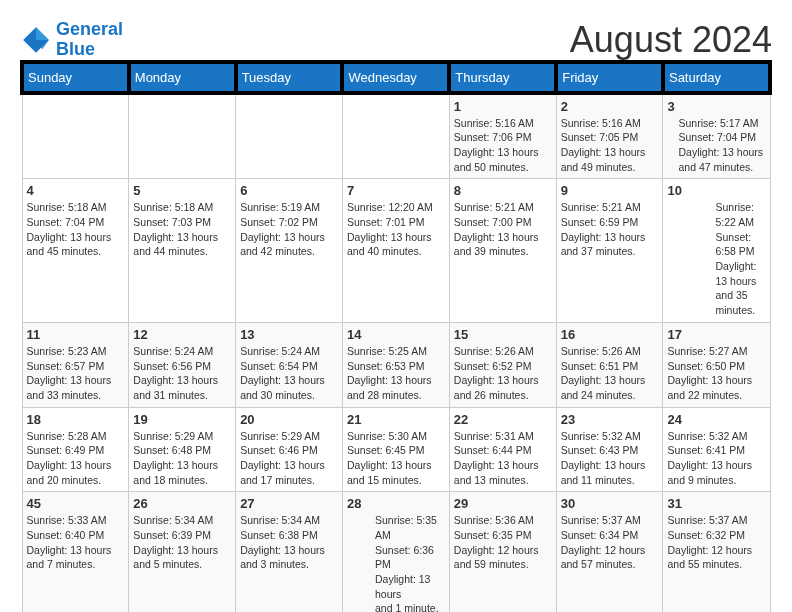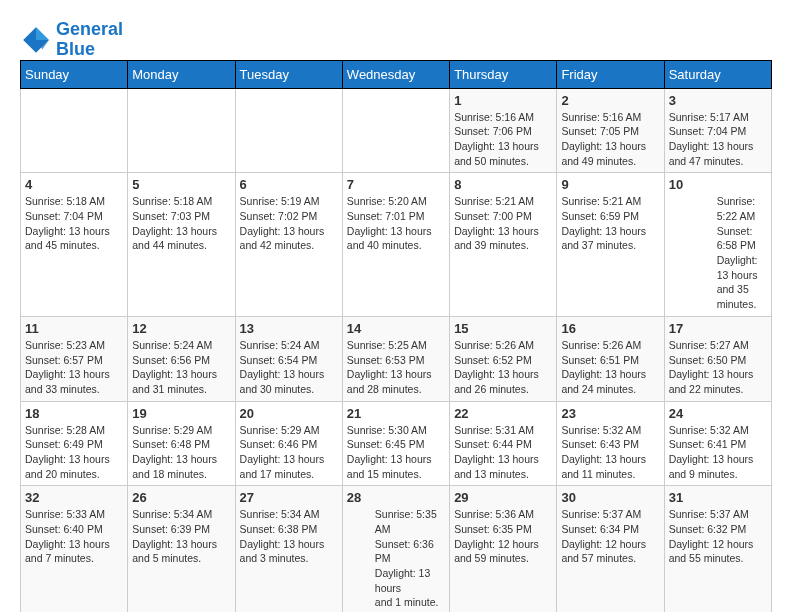--- a/index.html
+++ b/index.html
@@ -51,21 +51,21 @@
       border-collapse: collapse;
       font-size: 11px;
     }
     thead tr th {
       background-color: #1a75c4;
       color: #fff;
       padding: 6px 4px;
       text-align: left;
       font-size: 13px;
       font-weight: normal;
-      border: 1px solid #000000;
+      border: 4px solid #000000;
     }
     tbody tr td {
       border: 1px solid #ccc;
       vertical-align: top;
       padding: 4px;
       width: 107px;
       min-height: 80px;
       background: #fff;
     }
     tbody tr:nth-child(odd) td {
@@ -95,20 +95,21 @@
       <polygon points="20,4 36,20 20,36 4,20" fill="#1a75c4"></polygon>
       <polygon points="20,4 36,20 20,20" fill="#3399dd"></polygon>
       <polygon points="20,20 36,20 28,32" fill="#1a75c4" opacity="0.7"></polygon>
     </svg>
     <div class="logo-text">
       <div><span>General</span></div>
       <div><span style="color:#1a75c4;">Blue</span></div>
     </div>
   </div>
   <div class="title-block">
+    <div class="month-year">August 2024</div>
   </div>
 </div>
 
 <table>
   <thead>
     <tr>
     <th>Sunday</th>
         <th>Monday</th>
         <th>Tuesday</th>
         <th>Wednesday</th>
@@ -132,21 +133,21 @@
         </td>
         <td>
           <div class="day-number">2</div>
           <div class="day-info" style="white-space: pre-line;">Sunrise: 5:16 AM
 Sunset: 7:05 PM
 Daylight: 13 hours
 and 49 minutes.</div>
         </td>
         <td>
           <div class="day-number">3</div>
-          <div class="day-info" style="white-space: pre-line;">Sunrise: 5:17 AM
+          <div class="day-info" style="white-space: pre-line; margin-left: 11px;">Sunrise: 5:17 AM
 Sunset: 7:04 PM
 Daylight: 13 hours
 and 47 minutes.</div>
         </td>
       </tr>
       <tr>
         <td>
           <div class="day-number">4</div>
           <div class="day-info" style="white-space: pre-line;">Sunrise: 5:18 AM
 Sunset: 7:04 PM
@@ -162,21 +163,21 @@
         </td>
         <td>
           <div class="day-number">6</div>
           <div class="day-info" style="white-space: pre-line;">Sunrise: 5:19 AM
 Sunset: 7:02 PM
 Daylight: 13 hours
 and 42 minutes.</div>
         </td>
         <td>
           <div class="day-number">7</div>
-          <div class="day-info" style="white-space: pre-line;">Sunrise: 5:20 AM
+          <div class="day-info" style="white-space: pre-line;">Sunrise: 12:20 AM
 Sunset: 7:01 PM
 Daylight: 13 hours
 and 40 minutes.</div>
         </td>
         <td>
           <div class="day-number">8</div>
           <div class="day-info" style="white-space: pre-line;">Sunrise: 5:21 AM
 Sunset: 7:00 PM
 Daylight: 13 hours
 and 39 minutes.</div>
@@ -293,21 +294,21 @@
         <td>
           <div class="day-number">24</div>
           <div class="day-info" style="white-space: pre-line;">Sunrise: 5:32 AM
 Sunset: 6:41 PM
 Daylight: 13 hours
 and 9 minutes.</div>
         </td>
       </tr>
       <tr>
         <td>
-          <div class="day-number">32</div>
+          <div class="day-number">45</div>
           <div class="day-info" style="white-space: pre-line;">Sunrise: 5:33 AM
 Sunset: 6:40 PM
 Daylight: 13 hours
 and 7 minutes.</div>
         </td>
         <td>
           <div class="day-number">26</div>
           <div class="day-info" style="white-space: pre-line;">Sunrise: 5:34 AM
 Sunset: 6:39 PM
 Daylight: 13 hours

